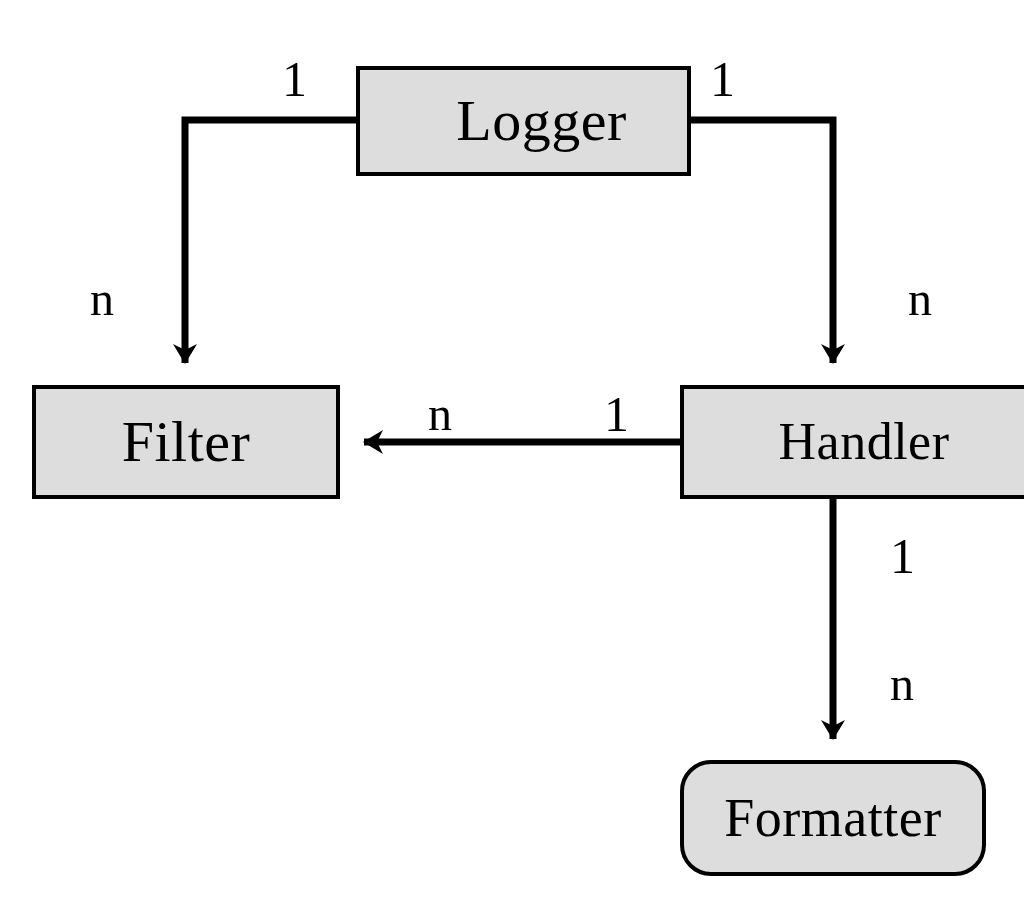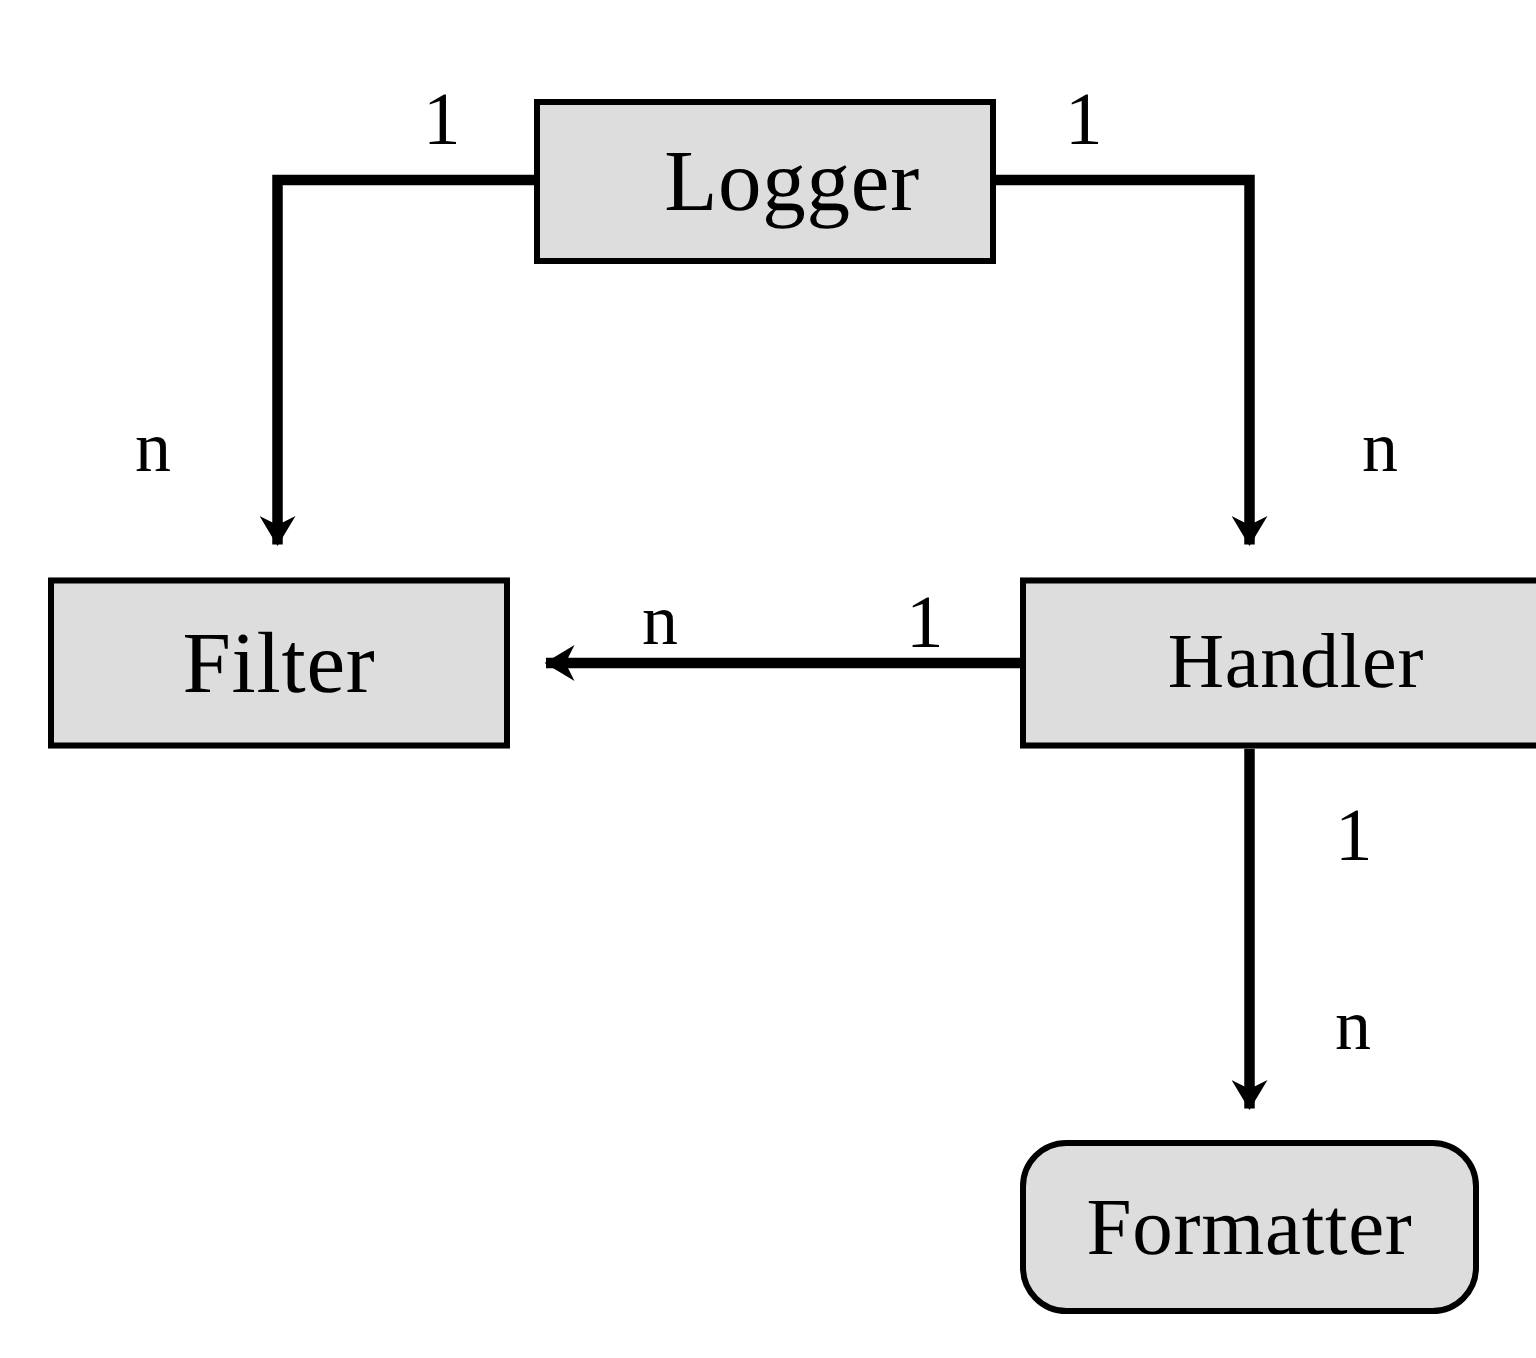--- a/index.html
+++ b/index.html
@@ -41,21 +41,21 @@
   }
   .edge-label {
     position: absolute;
     font-family: "Liberation Serif", "DejaVu Serif", serif;
     color: #000000;
     line-height: 1;
     white-space: nowrap;
     user-select: none;
   }
   
-  #node-logger    { left: 356px; top: 66px;  width: 308px; height: 110px; padding-left: 36px; }
+  #node-logger    { left: 356px; top: 66px;  width: 335px; height: 110px; padding-left: 36px; }
   #node-filter    { left: 32px;  top: 385px; width: 308px; height: 114px; }
   #node-handler   { left: 680px; top: 385px; width: 368px; height: 114px; }
   #node-formatter { left: 680px; top: 760px; width: 306px; height: 116px; border-radius: 31px; }
 
   #node-logger    .node-label { font-size: 58px; }
   #node-filter    .node-label { font-size: 58px; }
   #node-handler   .node-label { font-size: 52px; }
   #node-formatter .node-label { font-size: 54px; }
 
   

